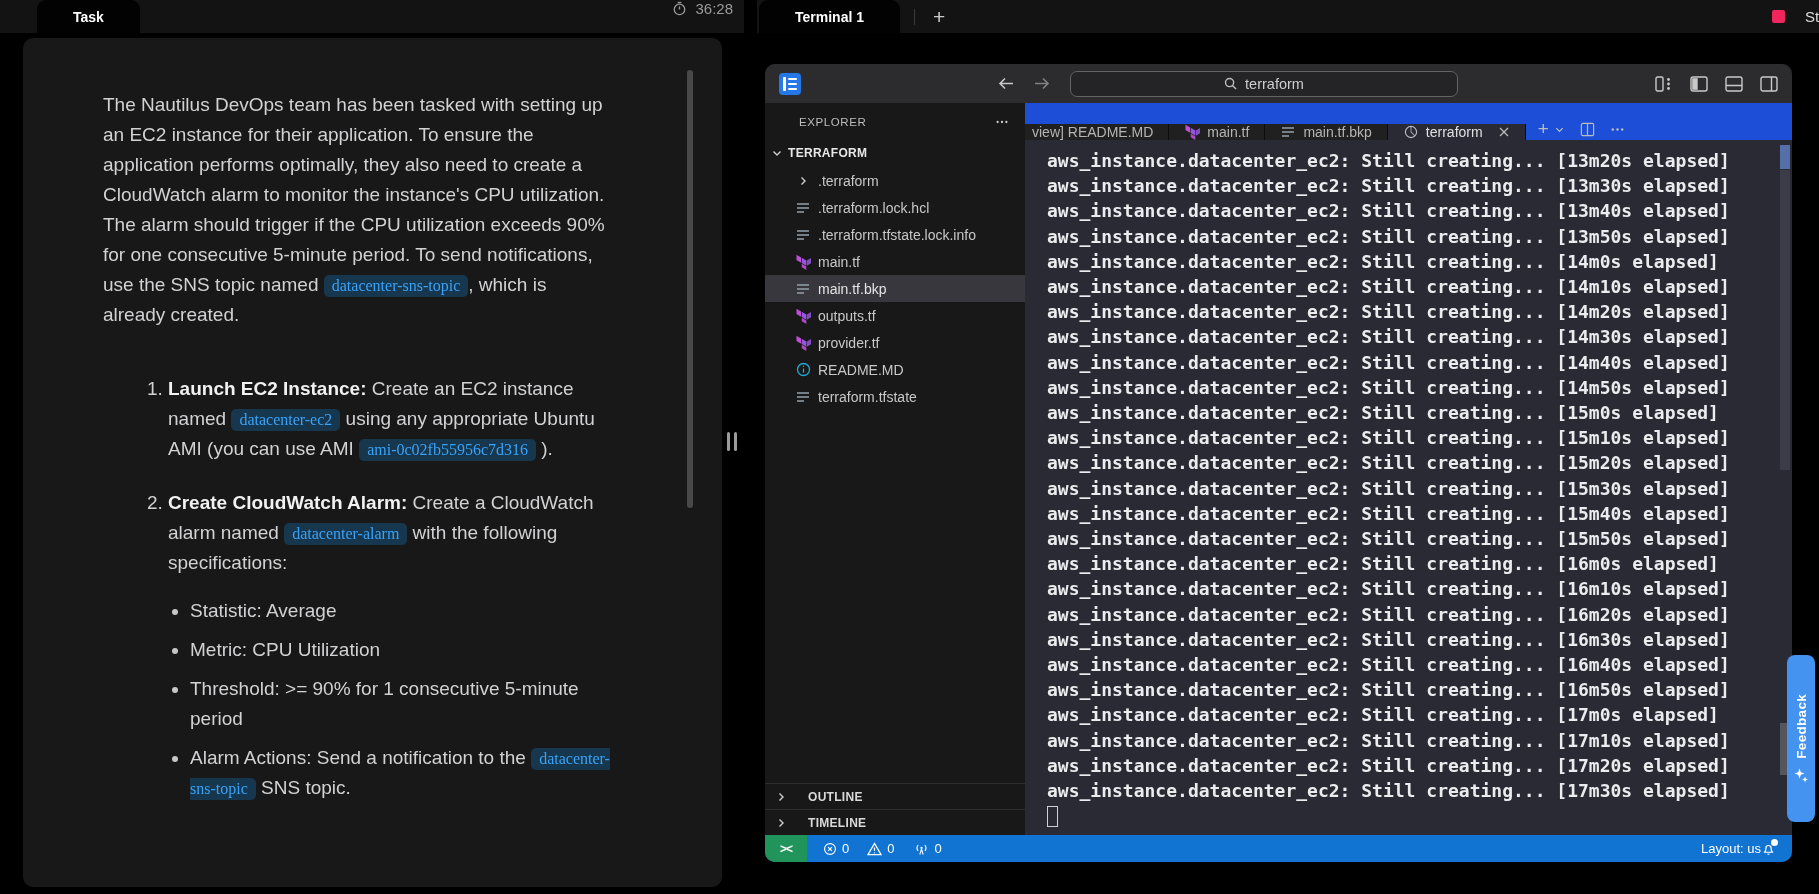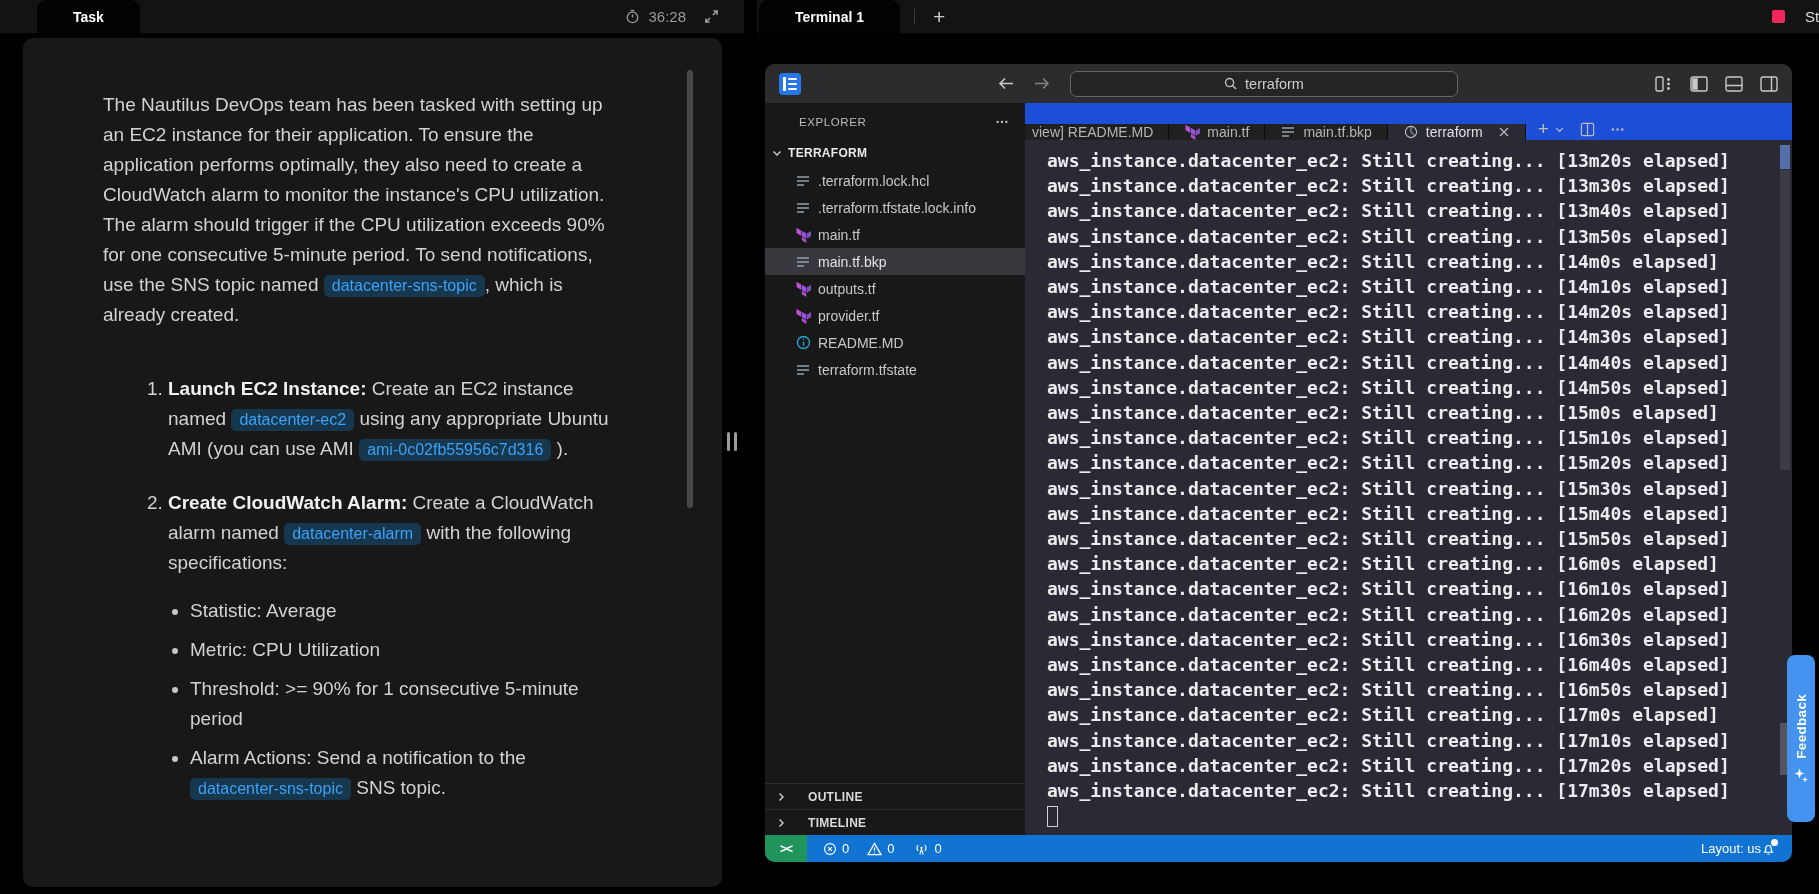--- a/index.html
+++ b/index.html
@@ -32,21 +32,21 @@
     position:absolute; left:23px; top:38px; width:699px; height:849px;
     background:#181818; border-radius:10px;
   }
   .task-scrollbar { position:absolute; right:29px; top:32px; width:6px; height:438px; background:#484848; border-radius:3px; }
   .task-content {
     position:absolute; inset:0; padding:52px 112px 30px 80px;
     color:#d2d2d4; font-size:19px; line-height:30px;
   }
   .task-content strong { color:#f1f1f1; font-weight:700; }
   .chip {
-    font-family:Liberation Sans, sans-serif; font-size:16px; line-height:22px;
+    font-family:Liberation Serif, serif; font-size:16px; line-height:22px;
     color:#3aa2f7; background:#16374e; border-radius:5px; padding:2px 8px 3px;
     overflow-wrap:anywhere;
   }
   #task-intro { margin:0 0 44px 0; }
   #task-steps { padding-left:65px; }
   #task-steps > li { margin-bottom:24px; }
   #task-steps > li::marker { color:#d2d2d4; }
   .bullets { list-style:disc outside; margin-top:18px; padding-left:22px; }
   .bullets li { margin-bottom:9px; }
   .bullets li::marker { color:#c7c7c9; }
@@ -133,21 +133,21 @@
 
   svg { display:block; }
 </style>
 </head>
 <body>
 
 <div class="topbar left">
   <div class="wintab">
     <span>Task</span>
   </div>
-  <div class="bar-right" style="padding-right:25px; gap:18px;">
+  <div class="bar-right" style="padding-right:11px; gap:42px;flex-direction:column;">
     <div class="timer">
       <span class="icon-btn">
         <svg width="15" height="15" viewBox="0 0 16 16" fill="none" stroke="#9a9a9a" stroke-width="1.4">
             <circle cx="8" cy="9" r="5.6"></circle>
             <line x1="8" y1="9" x2="8" y2="5.8"></line>
             <line x1="6" y1="1.6" x2="10" y2="1.6"></line>
           </svg>
       </span>
       <span>36:28</span>
     </div>
@@ -284,20 +284,28 @@
       </div>
       <div class="sb-section">
         <span>
           <svg width="12" height="12" viewBox="0 0 12 12" fill="none" stroke="#cfcfcf" stroke-width="1.4">
               <path d="M2.5 4.5 L6 8 L9.5 4.5"></path>
             </svg>
         </span>
         <span>TERRAFORM</span>
       </div>
       <div class="tree" id="file-tree">
+          <div class="tree-row">
+            <span class="ficon">
+              <svg width="12" height="12" viewBox="0 0 12 12" fill="none" stroke="#cfcfcf" stroke-width="1.4">
+                <path d="M4.5 2.5 L8 6 L4.5 9.5"></path>
+              </svg>
+            </span>
+            <span>.terraform</span>
+          </div>
           <div class="tree-row">
             <span class="ficon">
               <svg width="14" height="12" viewBox="0 0 14 12" stroke="#93a1ad" stroke-width="1.5" fill="none">
                 <line x1="1" y1="2" x2="13" y2="2"></line>
                 <line x1="1" y1="6" x2="13" y2="6"></line>
                 <line x1="1" y1="10" x2="8" y2="10"></line>
               </svg>
             </span>
             <span>.terraform.lock.hcl</span>
           </div>

